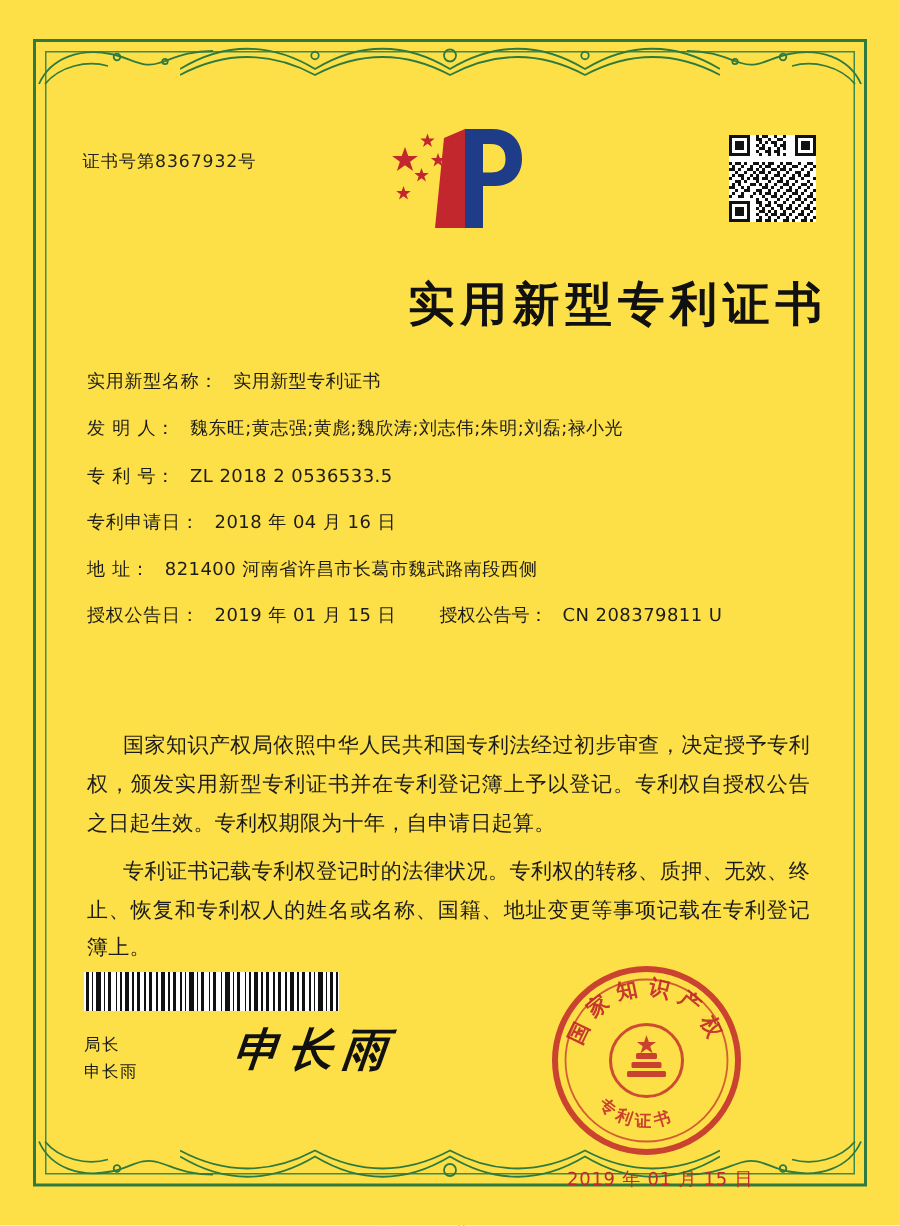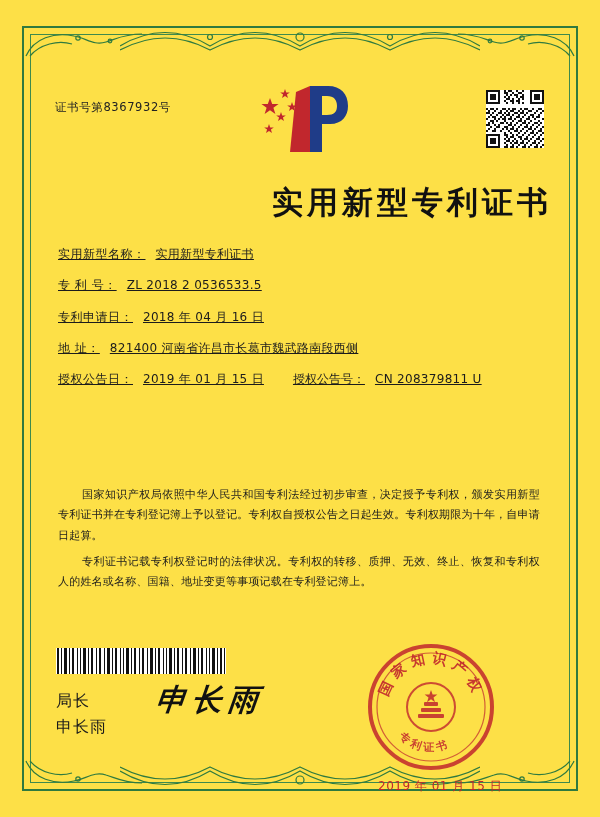--- a/index.html
+++ b/index.html
@@ -125,21 +125,20 @@
     top: 176px;
     width: 490px;
   }
   .field-row {
     display: flex;
     align-items: flex-end;
     margin-bottom: 14.5px;
     font-size: 12px;
     color: #1c1c1c;
     line-height: 1.4;
-    text-decoration: underline;
   }
   .field-label {
     white-space: nowrap;
     letter-spacing: 0.5px;
   }
   .field-value {
     margin-left: 10px;
     letter-spacing: 0.3px;
     word-break: break-all;
   }
@@ -149,21 +148,21 @@
   .field-sep {
     margin-left: 29px;
     white-space: nowrap;
   }
 
   .paragraphs {
     position: absolute;
     left: 10px;
     top: 415px;
     width: 482px;
-    font-size: 11px;
+    font-size: 14px;
     line-height: 1.85;
     color: #1c1c1c;
     text-align: justify;
     letter-spacing: 0.2px;
   }
   .paragraphs p {
     margin: 0 0 6px 0;
     text-indent: 24px;
   }
 
@@ -172,21 +171,21 @@
     left: 8px;
     top: 578px;
     width: 170px;
     height: 26px;
   }
 
   .signature-block {
     position: absolute;
     left: 8px;
     top: 618px;
-    font-size: 16px;
+    font-size: 11px;
     line-height: 1.6;
     letter-spacing: 1px;
   }
   .sign-script {
     position: absolute;
     left: 108px;
     top: 610px;
     font-size: 30px;
     font-family: "DejaVu Serif", serif;
     font-style: italic;
@@ -525,20 +524,24 @@
     </div>
 
     <div class="title">实用新型专利证书</div>
 
     <div class="fields">
       <div class="field-row">
         <span class="field-label">实用新型名称：</span>
         <span class="field-value">实用新型专利证书</span>
       </div>
       <div class="field-row">
+        <span class="field-label">发 明 人：</span>
+        <span class="field-value">魏东旺;黄志强;黄彪;魏欣涛;刘志伟;朱明;刘磊;禄小光</span>
+      </div>
+      <div class="field-row">
         <span class="field-label">专 利 号：</span>
         <span class="field-value">ZL 2018 2 0536533.5</span>
       </div>
       <div class="field-row">
         <span class="field-label">专利申请日：</span>
         <span class="field-value">2018 年 04 月 16 日</span>
       </div>
       <div class="field-row">
         <span class="field-label">地 址：</span>
         <span class="field-value">821400 河南省许昌市长葛市魏武路南段西侧</span>

